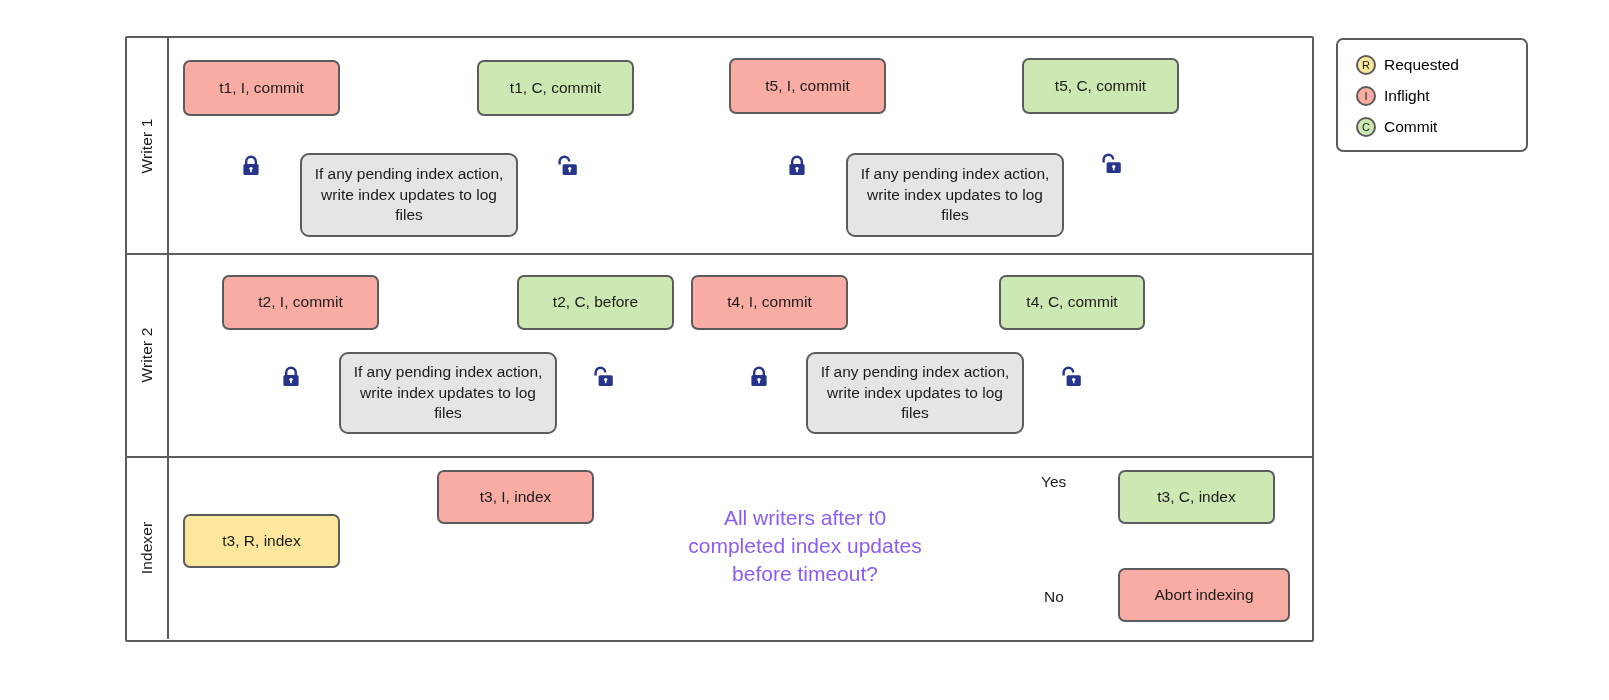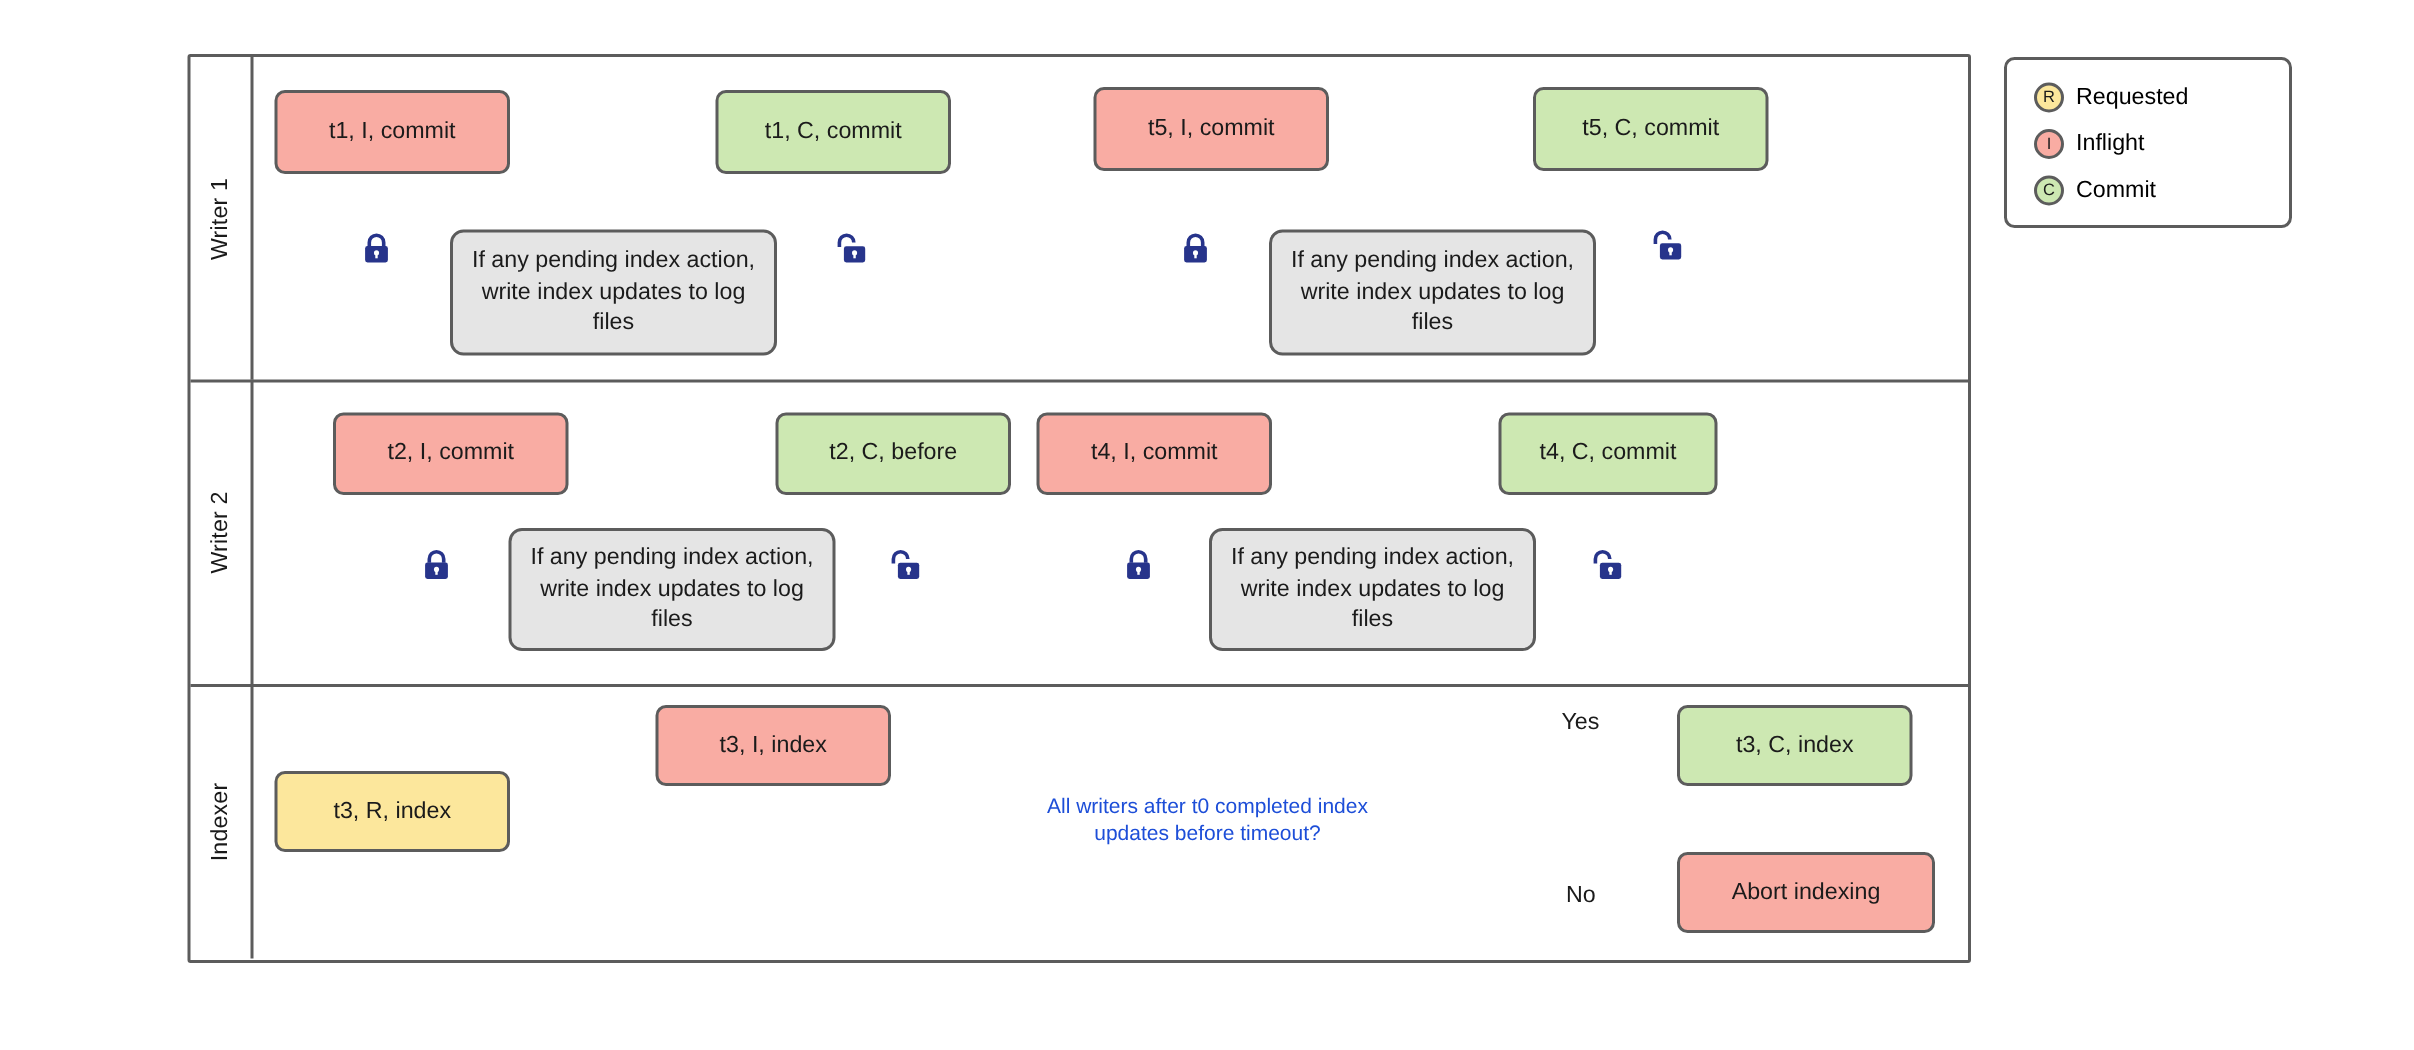--- a/index.html
+++ b/index.html
@@ -80,22 +80,22 @@
   .node.plain    { background: #e5e5e5; }
   .node.plain    { border-radius: 9px; }
   .diamond-label {
     position: absolute;
     left: 0; top: 0;
     width: 100%; height: 100%;
     display: flex;
     align-items: center;
     justify-content: flex-start;
     text-align: center;
-    font-size: 14px;
-    color: #1d4ed8;
+    font-size: 21px;
+    color: #8b5cf6;
     line-height: 1.32;
     pointer-events: none;
   }
   
   .edges {
     position: absolute;
     left: 0; top: 0;
     width: 1609px; height: 700px;
     pointer-events: none;
   }

